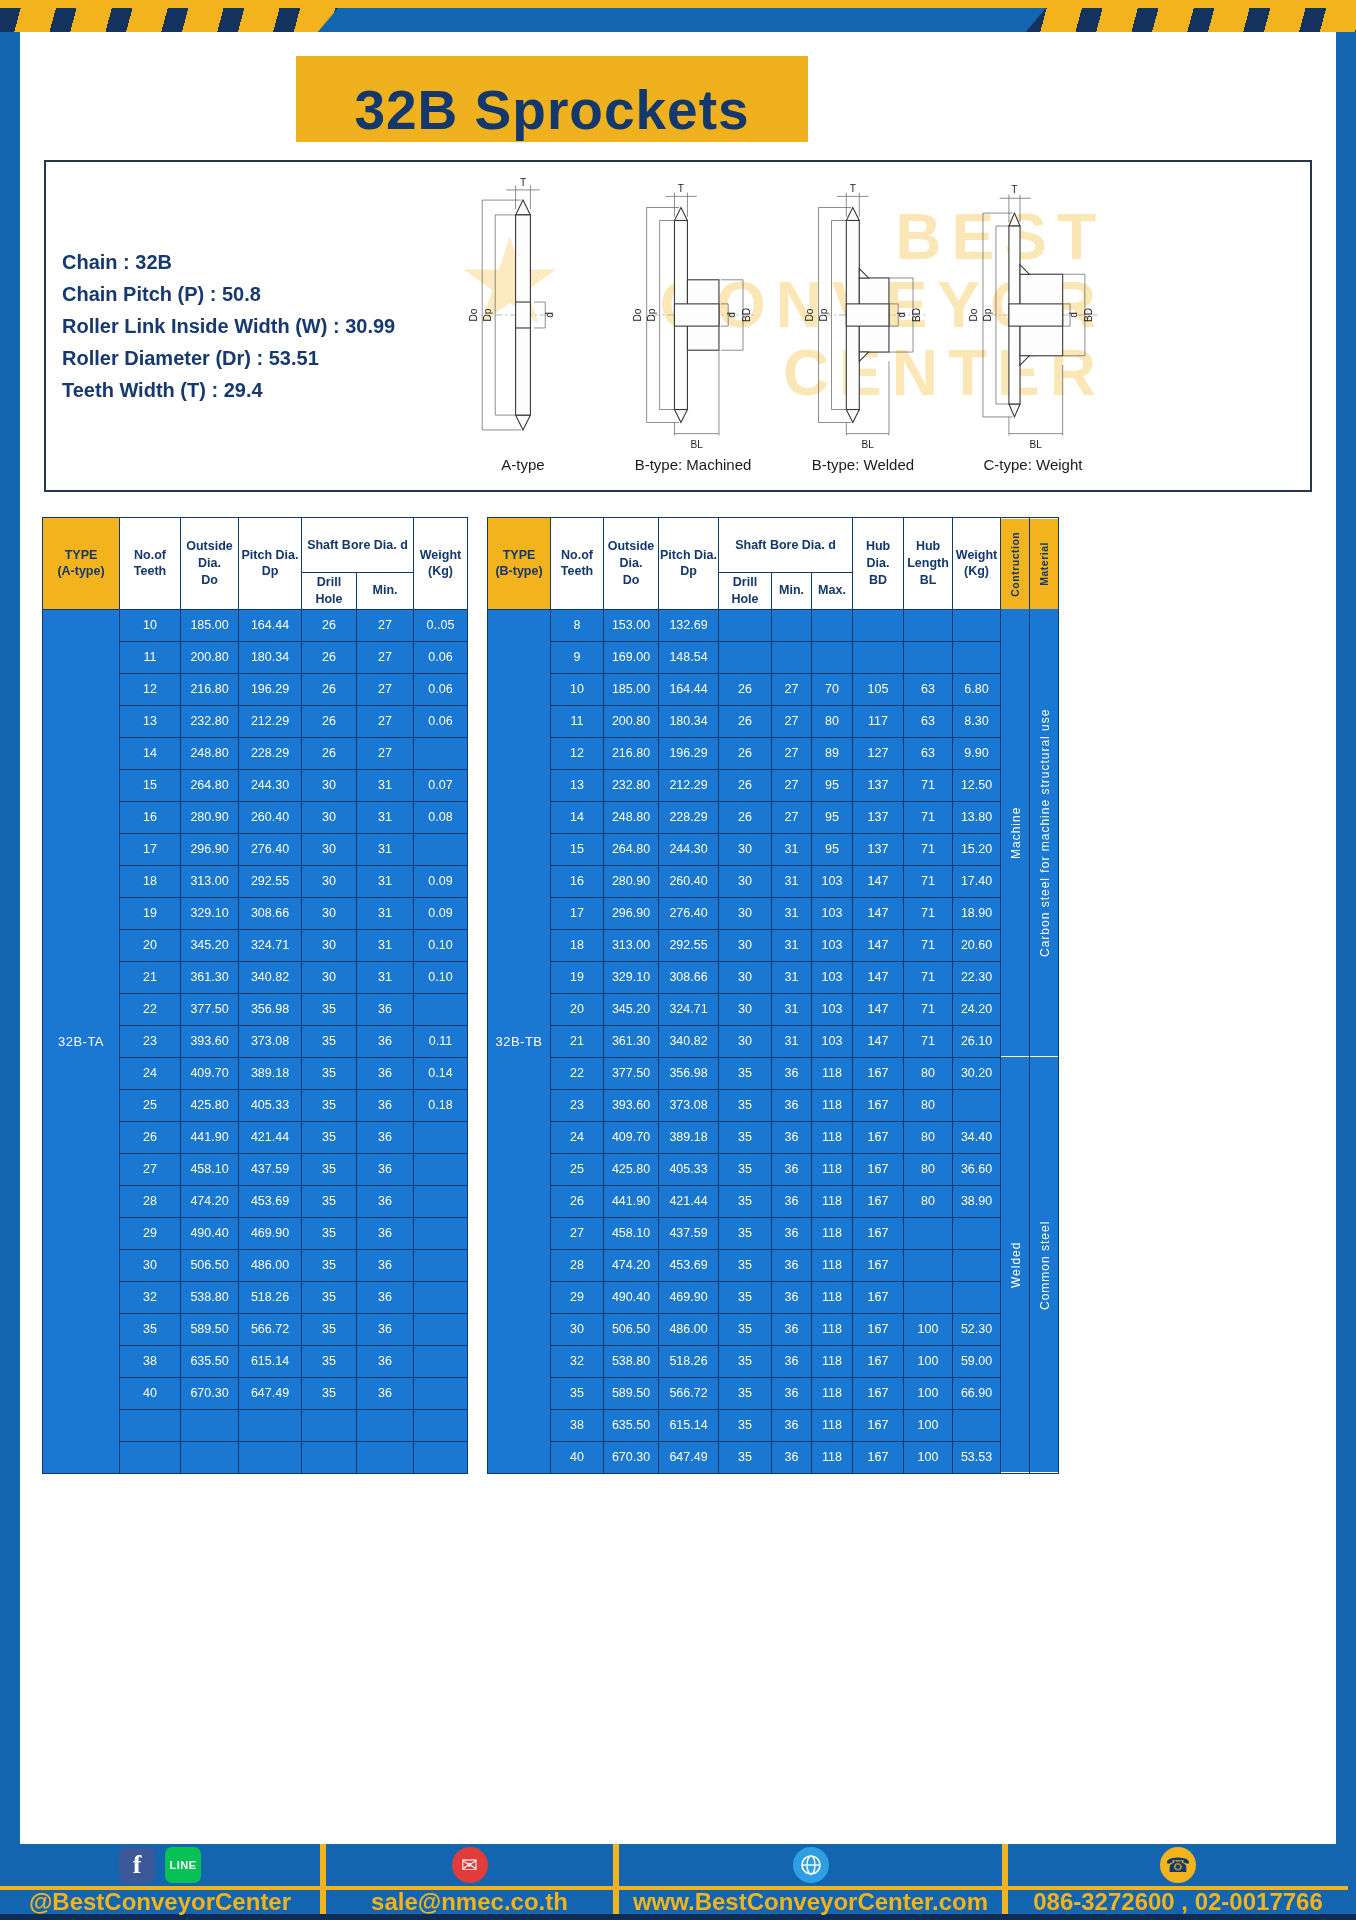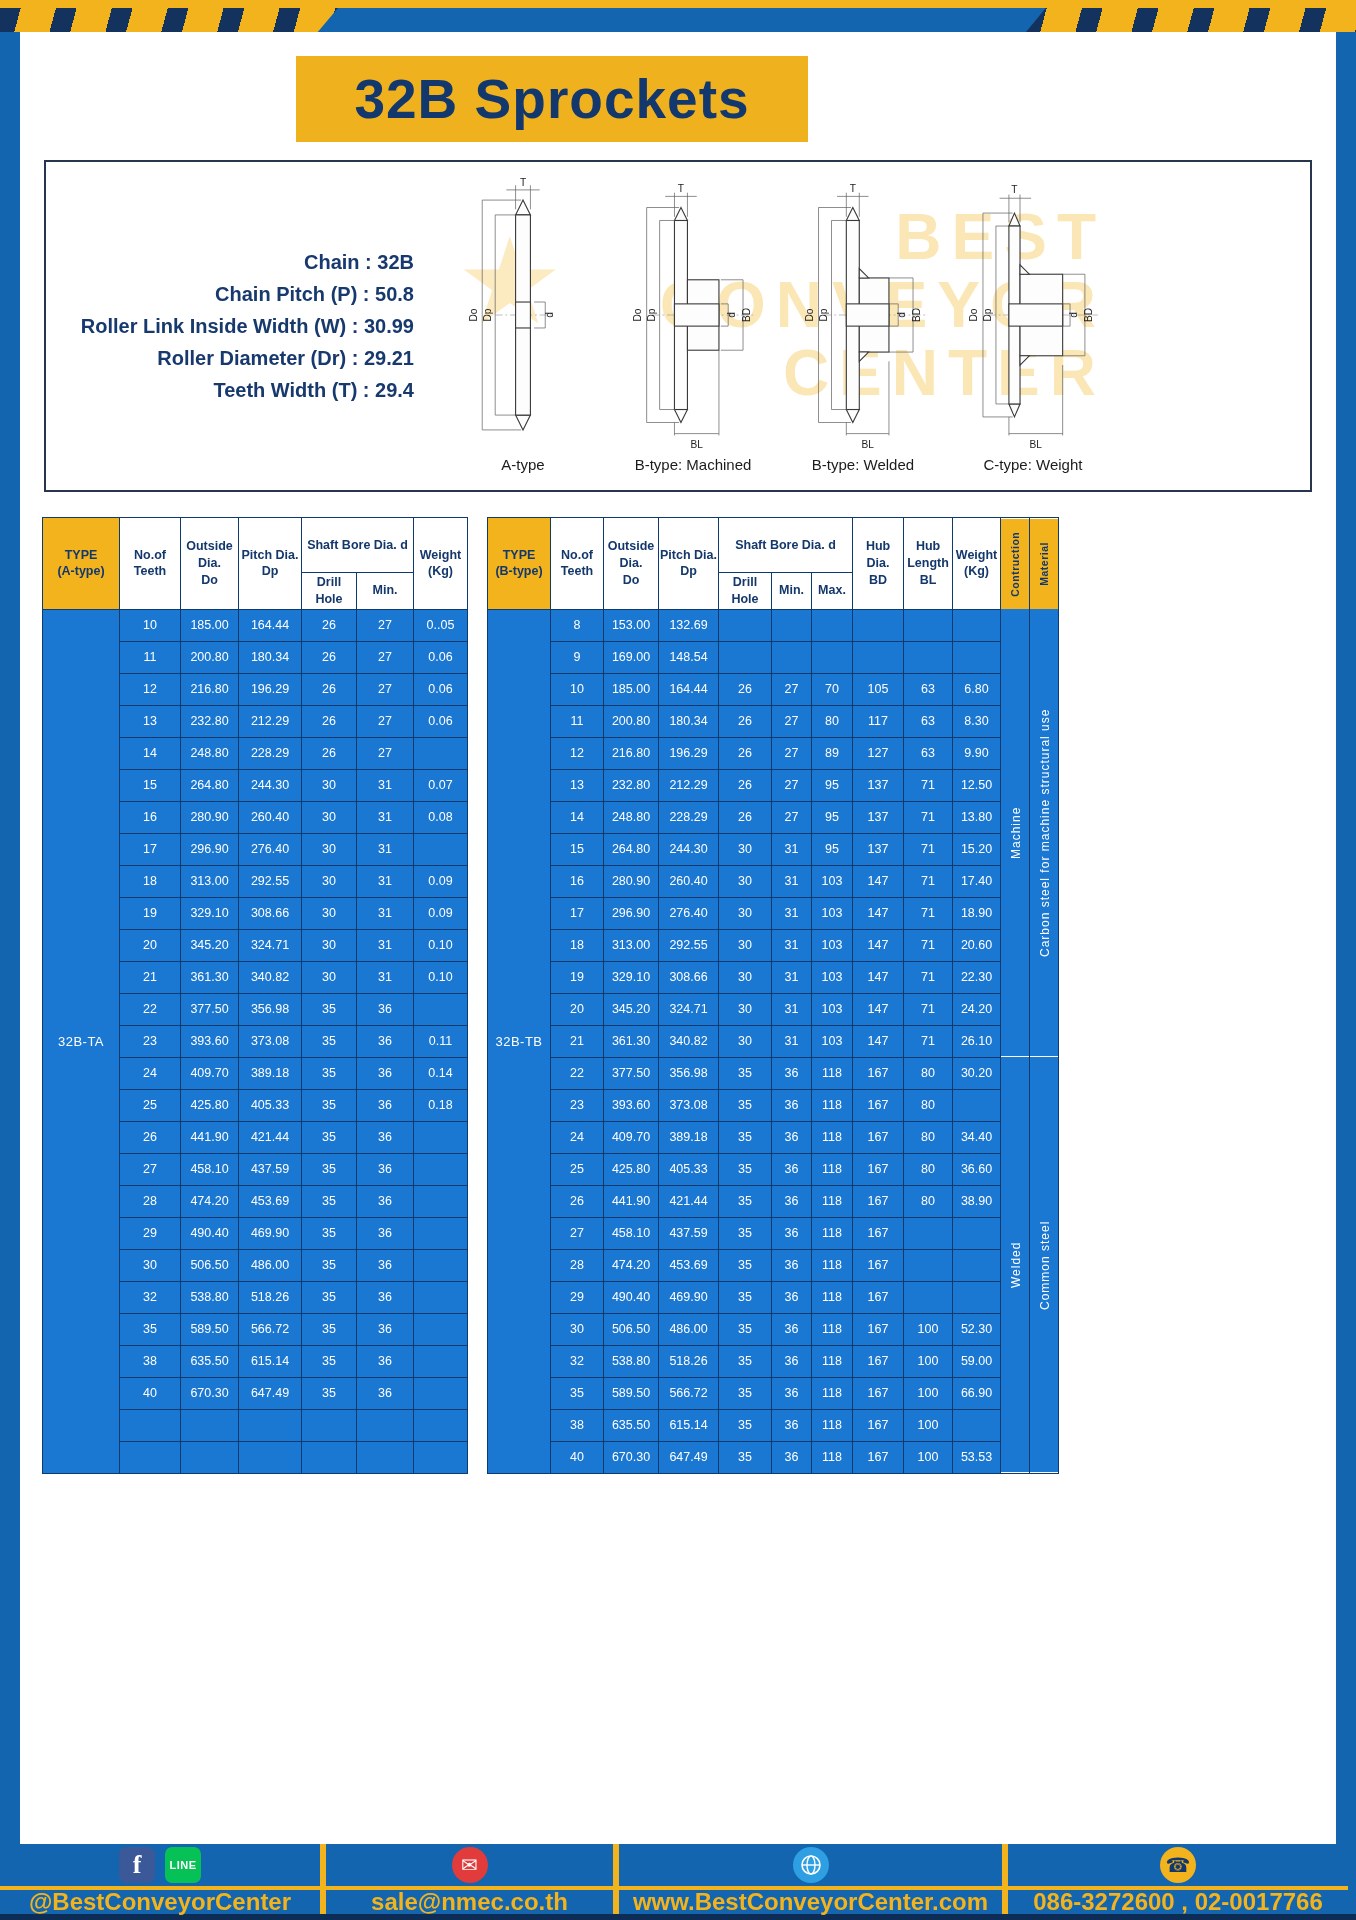--- a/index.html
+++ b/index.html
@@ -18,28 +18,28 @@
   
   .top-line{position:absolute;top:0;left:0;right:0;height:8px;background:var(--gold);}
   .hazard{position:absolute;top:8px;height:24px;
     background:repeating-linear-gradient(105deg,#14325e 0 20px,var(--gold) 20px 54px);}
   .hazard-left{left:0;width:338px;clip-path:polygon(0 0,100% 0,94% 100%,0 100%);}
   .hazard-right{right:0;width:330px;clip-path:polygon(6% 0,100% 0,100% 100%,0 100%);}
   
   .sheet{position:absolute;top:32px;left:20px;right:20px;bottom:76px;background:#fff;}
   
   .title-banner{margin:24px 0 0 276px;width:512px;height:86px;background:#efb11d;
-    display:flex;align-items:center;justify-content:center;}
+    display:flex;align-items:flex-end;justify-content:center;}
   .title-banner h1{margin:0;font-size:55px;font-weight:bold;color:#12386e;letter-spacing:1px;}
   
   .spec-box{margin:18px 24px 0 24px;height:328px;border:2px solid #27354d;position:relative;
     display:flex;background:#fff;}
   .spec-lines{width:352px;display:flex;flex-direction:column;justify-content:center;
     padding-left:16px;gap:9px;z-index:2;}
-  .spec-line{font-size:20px;font-weight:bold;color:#17396e;text-align:right;}
+  .spec-line{font-size:20px;font-weight:bold;color:#17396e;}
   .diagrams{flex:1;display:flex;justify-content:flex-start;gap:12px;padding:14px 0 0 30px;z-index:2;}
   figure{margin:0;width:158px;display:flex;flex-direction:column;align-items:center;}
   .diag-svg{width:158px;height:278px;}
   figcaption{font-size:15px;color:#1c1c1c;margin-top:2px;text-align:center;}
   .part{fill:#fdfdfd;stroke:#3a3a3a;stroke-width:1.2;}
   .dl{stroke:#666;stroke-width:0.8;fill:none;}
   .cl{stroke:#999;stroke-width:0.7;stroke-dasharray:8 3 2 3;}
   .diag-svg text{font-size:11px;fill:#222;}
   .watermark{position:absolute;left:330px;width:730px;top:42px;text-align:right;z-index:1;
     color:rgba(243,180,29,.32);font-weight:bold;letter-spacing:10px;line-height:1.06;pointer-events:none;}
@@ -90,21 +90,21 @@
 
   <div class="title-banner">
     <h1>32B Sprockets</h1>
   </div>
 
   <div class="spec-box">
     <div class="spec-lines">
       <div class="spec-line">Chain  :  32B</div>
       <div class="spec-line">Chain Pitch (P)  :  50.8</div>
       <div class="spec-line">Roller Link Inside Width (W)  :  30.99</div>
-      <div class="spec-line">Roller Diameter (Dr)  :  29.21</div>
+      <div class="spec-line">Roller Diameter (Dr)  :  53.51</div>
       <div class="spec-line">Teeth Width (T)  :  29.4</div>
     </div>
 
     <div class="wm-star">★</div>
     <div class="watermark">
       <div class="wl">BEST</div>
       <div class="wl">CONVEYOR</div>
       <div class="wl">CENTER</div>
     </div>
 

